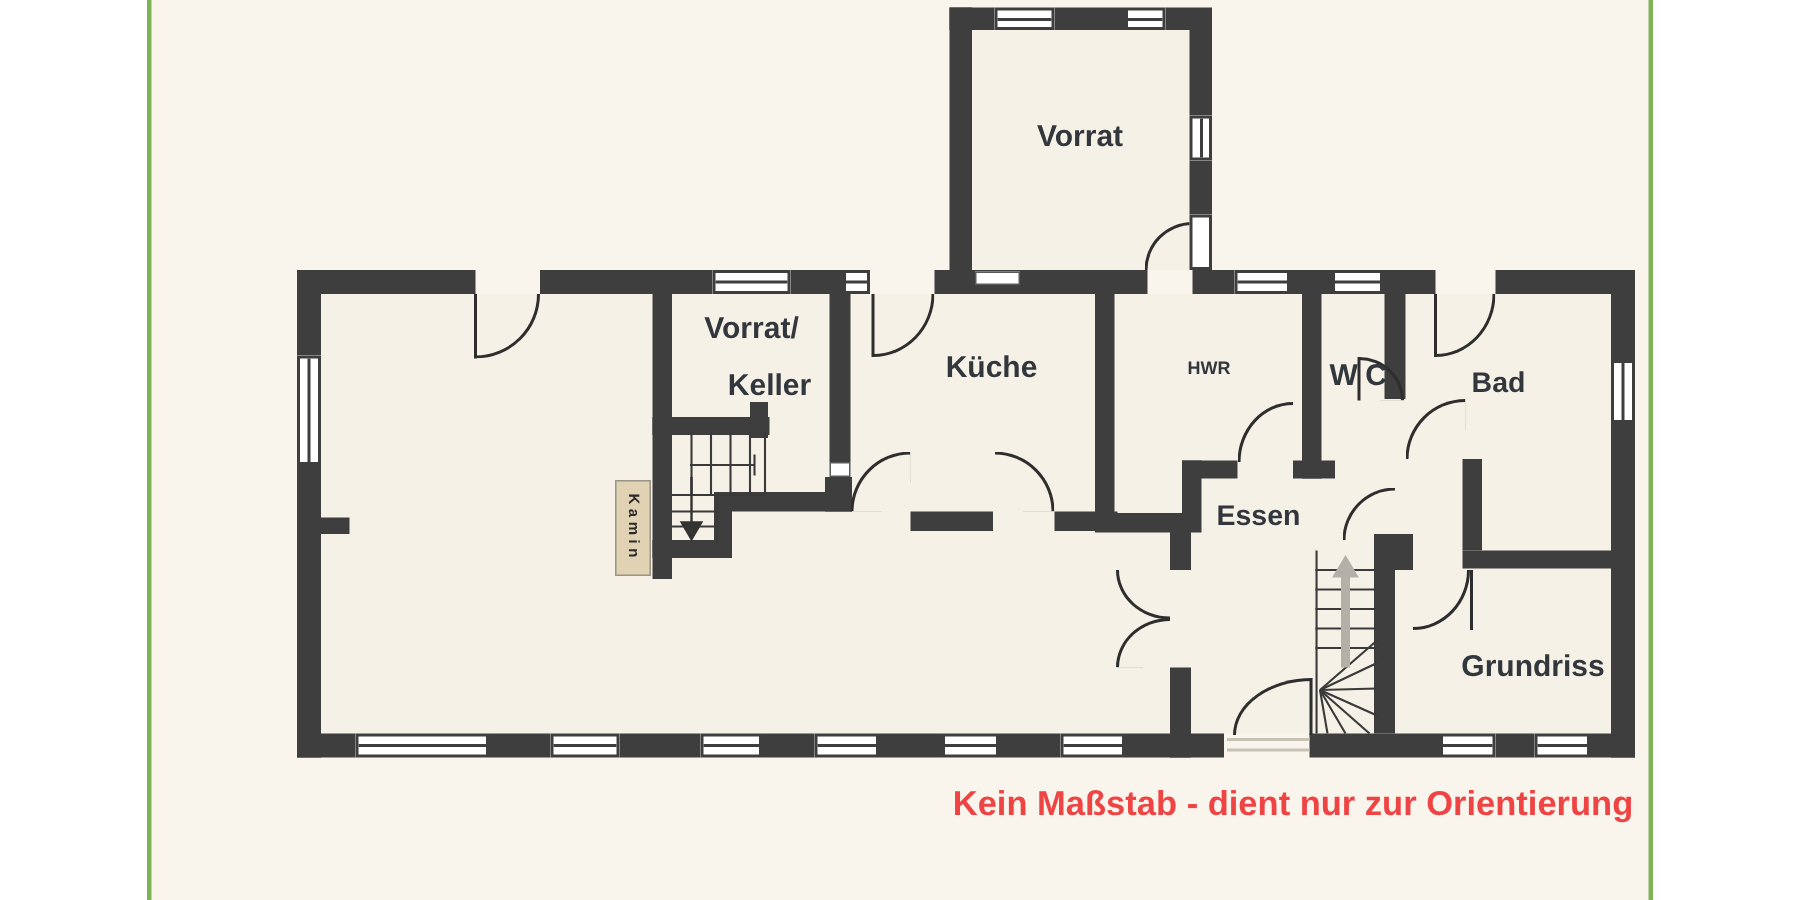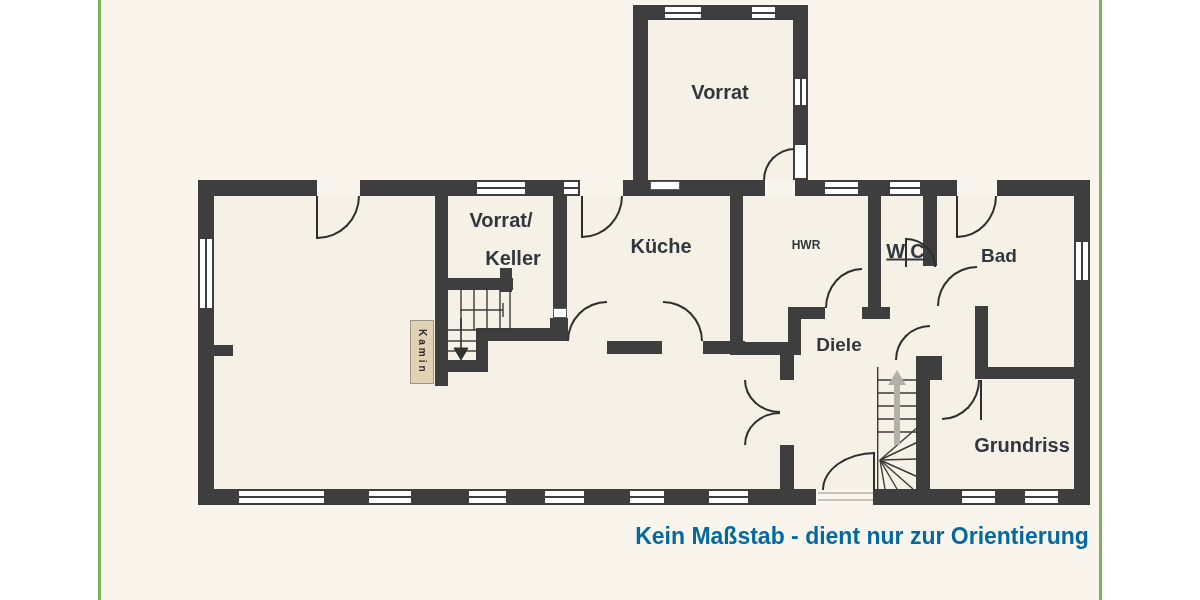--- a/index.html
+++ b/index.html
@@ -15,24 +15,24 @@
   .plain{position:absolute;background:#ffffff;border:1px solid #5a5a5a;box-sizing:border-box;}
   .arc{position:absolute;box-sizing:border-box;border:0 solid #2e2e2e;background:transparent;}
   .arc.tl{border-top-width:2px;border-left-width:2px;border-top-left-radius:100% 100%;}
   .arc.tr{border-top-width:2px;border-right-width:2px;border-top-right-radius:100% 100%;}
   .arc.bl{border-bottom-width:2px;border-left-width:2px;border-bottom-left-radius:100% 100%;}
   .arc.br{border-bottom-width:2px;border-right-width:2px;border-bottom-right-radius:100% 100%;}
   .leaf{position:absolute;background:#2e2e2e;}
   .dleaf{position:absolute;background:#ffffff;border:2px solid #3e3e3e;box-sizing:border-box;}
   .sill{position:absolute;background:#c9c3b5;}
   .lbl{position:absolute;transform:translate(-50%,-50%);font-weight:700;color:#32373d;white-space:nowrap;}
-  .lbl.wc{letter-spacing:5px;text-decoration:underline;}
+  .lbl.wc{letter-spacing:5px;}
   #title{position:absolute;left:226px;top:117px;font-size:23px;font-weight:700;color:#1b1b1b;}
   #footer{position:absolute;left:862px;top:536px;transform:translate(-50%,-50%);
-          font-size:23px;font-weight:700;color:#0369a1;white-space:nowrap;text-align:right;}
+          font-size:23px;font-weight:700;color:#ef4444;white-space:nowrap;text-align:right;}
   #kamin{position:absolute;left:410px;top:320px;width:24px;height:64px;background:#e0d2b2;
          border:1px solid #9a9486;box-sizing:border-box;display:flex;align-items:center;justify-content:center;
          writing-mode:vertical-rl;font-size:10px;font-weight:700;color:#2b2b2b;letter-spacing:3px;}
   svg{position:absolute;overflow:visible;}
 </style>
 </head>
 <body>
 
 <div id="canvas">
   <div class="paper" id="paper" style="left: 101px; width: 998px; background: rgb(249, 245, 236);"></div>
@@ -140,21 +140,21 @@
       <div class="sill" style="left: 818px; top: 499px; width: 55px; height: 2px;"></div>
     </div>
 
   <div class="lbl" style="left:720px;top:92px;font-size:20px">Vorrat</div>
   <div class="lbl" style="left:501px;top:220px;font-size:20px">Vorrat/</div>
   <div class="lbl" style="left:513px;top:258px;font-size:20px">Keller</div>
   <div class="lbl" style="left:661px;top:246px;font-size:20px">Küche</div>
   <div class="lbl" style="left:806px;top:245px;font-size:12px">HWR</div>
   <div class="lbl wc" style="left:908px;top:251px;font-size:20px">WC</div>
   <div class="lbl" style="left:999px;top:256px;font-size:19px">Bad</div>
-  <div class="lbl" style="left:839px;top:345px;font-size:19px">Diele</div>
+  <div class="lbl" style="left:839px;top:345px;font-size:19px">Essen</div>
   <div class="lbl" style="left:1022px;top:445px;font-size:20px">Grundriss</div>
 
   <div id="kamin" style="background: rgb(224, 210, 178);">Kamin</div>
 
   <svg id="stair-main" style="left:877px;top:367px" width="41" height="122" viewBox="0 0 41 122">
     <g stroke="#3a3a3a" stroke-width="1.4" fill="none">
       <line x1="0.7" y1="0" x2="0.7" y2="122"></line>
       <line x1="0" y1="13" x2="41" y2="13"></line>
         <line x1="0" y1="26" x2="41" y2="26"></line>
       <line x1="0" y1="39" x2="41" y2="39"></line>

